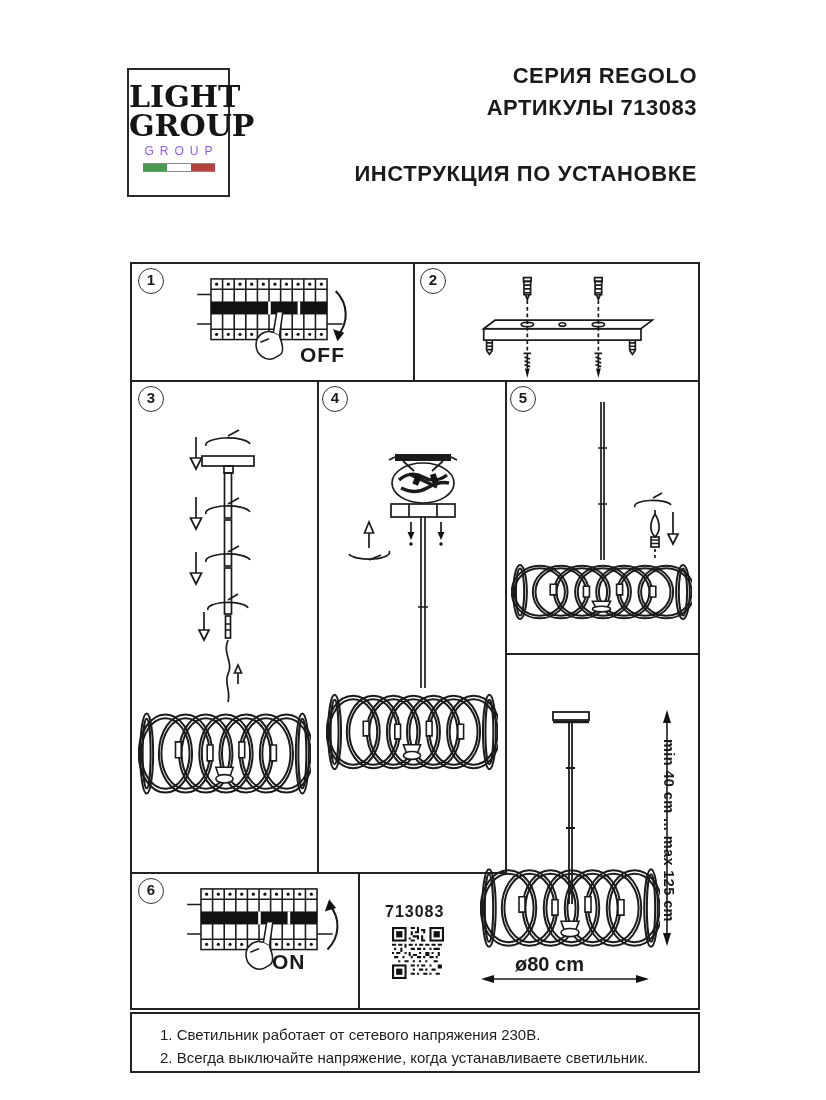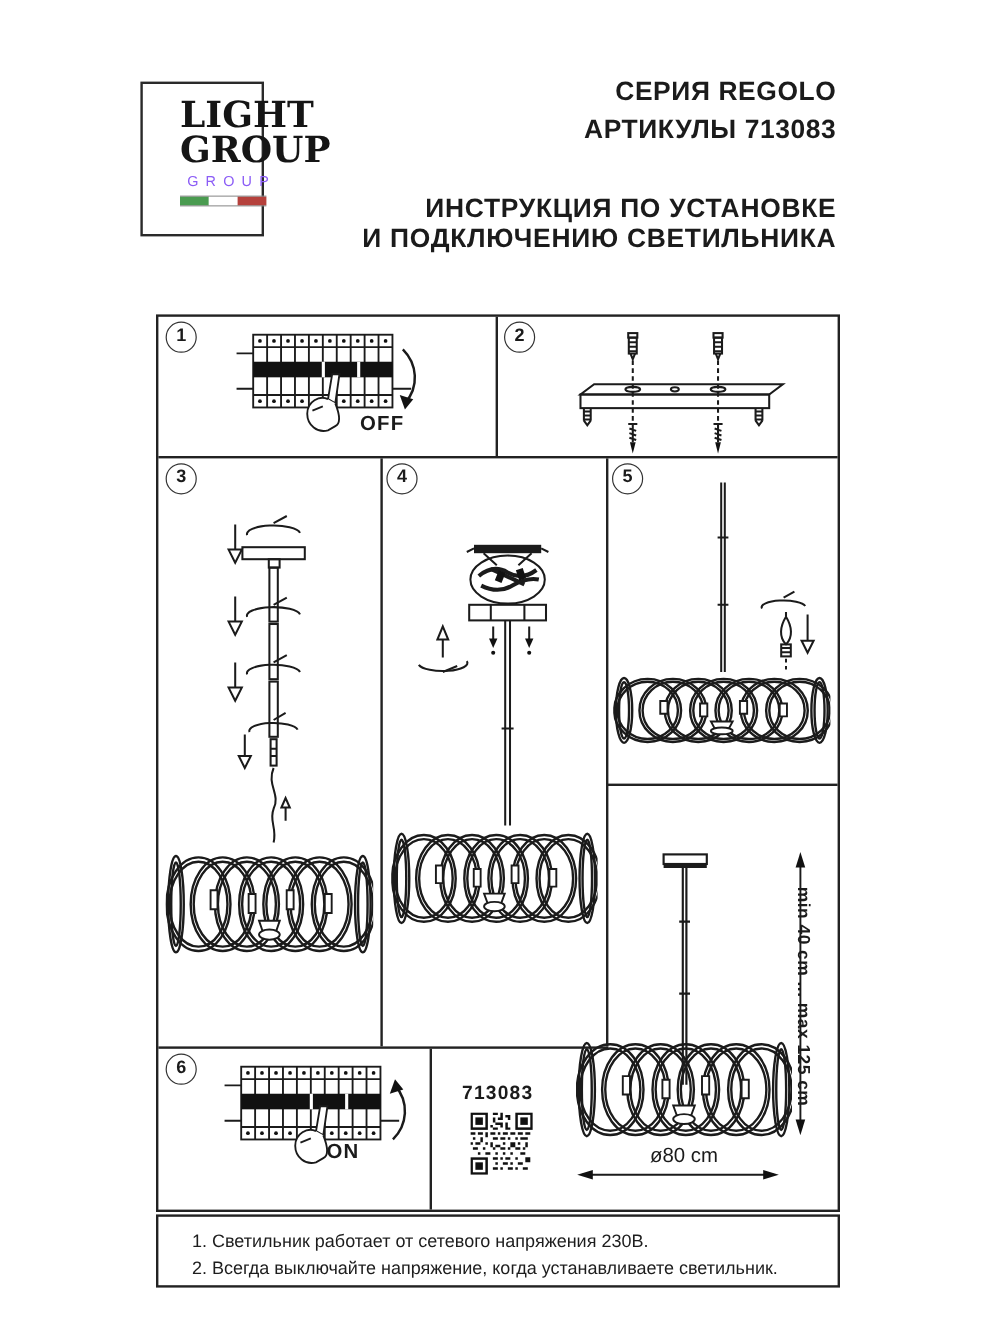--- a/index.html
+++ b/index.html
@@ -1,44 +1,44 @@
 <!DOCTYPE html>
 <html><head>
 <meta charset="utf-8">
 <style>
   html,body{margin:0;padding:0;background:#fff;}
   #page{position:relative;width:826px;height:1100px;background:#ffffff;overflow:hidden;
         font-family:"Liberation Sans",sans-serif;color:#1b1b1b;}
   .abs{position:absolute;}
   .gline{position:absolute;background:#222;}
   
-  .logo-box{left:117px;top:68px;width:103px;height:129px;border:2px solid #2a2a2a;
-            box-sizing:border-box;text-align:center;padding-left:31px;}
+  .logo-box{left:127px;top:68px;width:103px;height:129px;border:2px solid #2a2a2a;
+            box-sizing:border-box;text-align:center;}
   .logo-word{font-family:"DejaVu Serif","Liberation Serif",serif;font-weight:700;
              font-size:30px;line-height:29px;letter-spacing:0px;color:#151515;}
   .logo-group{font-size:12px;letter-spacing:6px;color:#8b5cf6;margin-top:4px;text-indent:6px;}
   .flag{width:72px;height:7px;margin:5px auto 0 auto;border-top:1px solid #8a8a8a;
         border-bottom:1px solid #8a8a8a;display:flex;}
   .flag div{flex:1;height:100%;}
   
   .title-block{right:129px;top:60px;text-align:right;}
   .title-line{font-size:22px;font-weight:bold;line-height:32px;letter-spacing:0.5px;white-space:nowrap;}
   .instr-block{margin-top:37px;}
   .instr-line{font-size:22px;font-weight:bold;line-height:25px;letter-spacing:0.6px;white-space:nowrap;}
   
   .grid{left:130px;top:262px;width:570px;height:748px;border:2px solid #222;box-sizing:border-box;}
   .circ{position:absolute;width:26px;height:26px;border:1.7px solid #333;border-radius:50%;
         box-sizing:border-box;text-align:center;font-size:15px;font-weight:600;line-height:22px;
         background:#fff;}
-  .lbl{position:absolute;font-weight:bold;font-size:17px;letter-spacing:1px;}
+  .lbl{position:absolute;font-weight:bold;font-size:21px;letter-spacing:1px;}
   .qr-article{left:385px;top:903px;width:66px;text-align:left;font-size:16px;
               font-weight:bold;letter-spacing:1px;}
   .dim-v{left:661px;top:714px;height:232px;writing-mode:vertical-rl;text-align:center;
          font-size:14.5px;font-weight:600;letter-spacing:0.4px;white-space:nowrap;}
-  .dim-h{left:515px;top:953px;width:110px;text-align:center;font-size:17px;font-weight:normal;}
+  .dim-h{left:515px;top:953px;width:110px;text-align:left;font-size:20px;font-weight:bold;}
   
   .footer-box{left:130px;top:1012px;width:570px;height:61px;border:2px solid #222;
               box-sizing:border-box;padding:9px 0 0 28px;}
   .footer-line{font-size:15px;line-height:23px;color:#1d1d1d;}
   svg{display:block;}
 </style>
 </head>
 <body>
 
 <div id="page">
@@ -128,21 +128,20 @@
       <div style="background:#ffffff"></div>
       <div style="background:#b5413c"></div>
     </div>
   </div>
 
   <div class="abs title-block">
     <div class="title-line">СЕРИЯ REGOLO</div>
     <div class="title-line">АРТИКУЛЫ 713083</div>
     <div class="instr-block">
       <div class="instr-line">ИНСТРУКЦИЯ ПО УСТАНОВКЕ</div>
-      <div class="instr-line">И ПОДКЛЮЧЕНИЮ СВЕТИЛЬНИКА</div>
     </div>
   </div>
 
   <div class="abs grid">
     <div class="gline" style="left:0;top:116px;width:566px;height:2px;"></div>
     <div class="gline" style="left:281px;top:0;width:2px;height:116px;"></div>
     <div class="gline" style="left:185px;top:118px;width:2px;height:490px;"></div>
     <div class="gline" style="left:373px;top:118px;width:2px;height:490px;"></div>
     <div class="gline" style="left:373px;top:389px;width:193px;height:2px;"></div>
     <div class="gline" style="left:0;top:608px;width:375px;height:2px;"></div>

